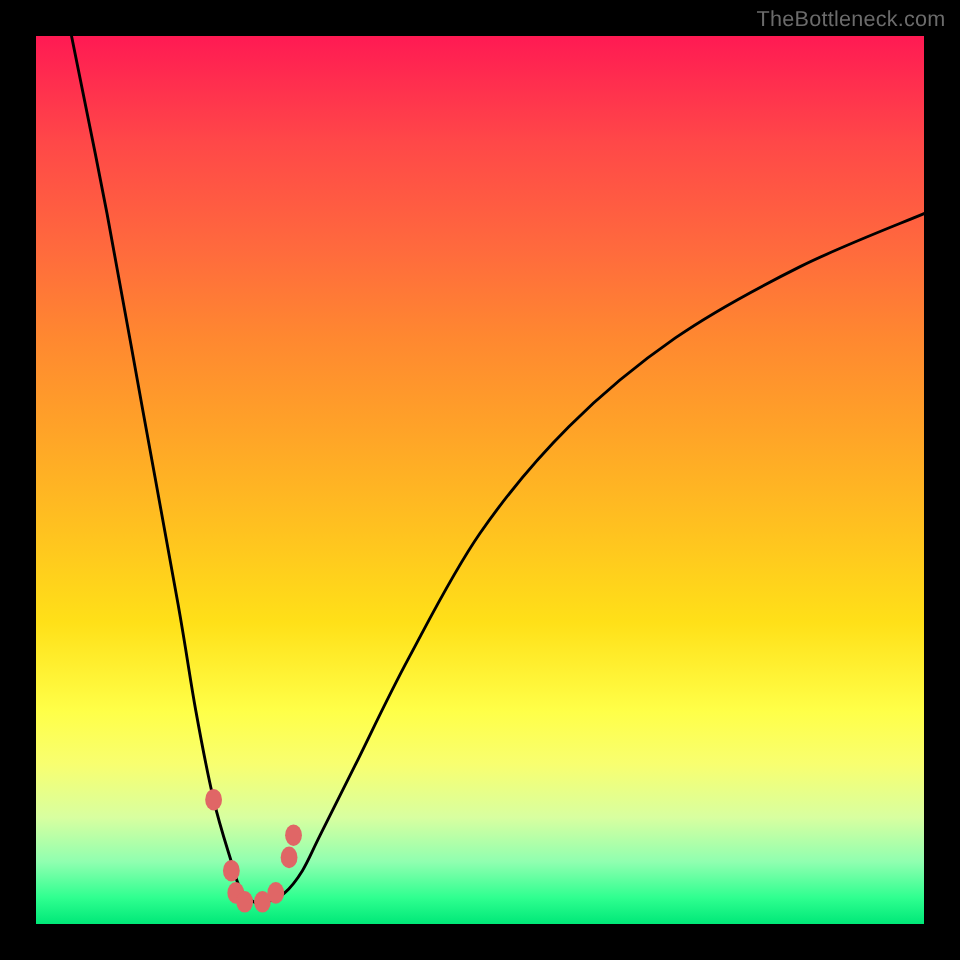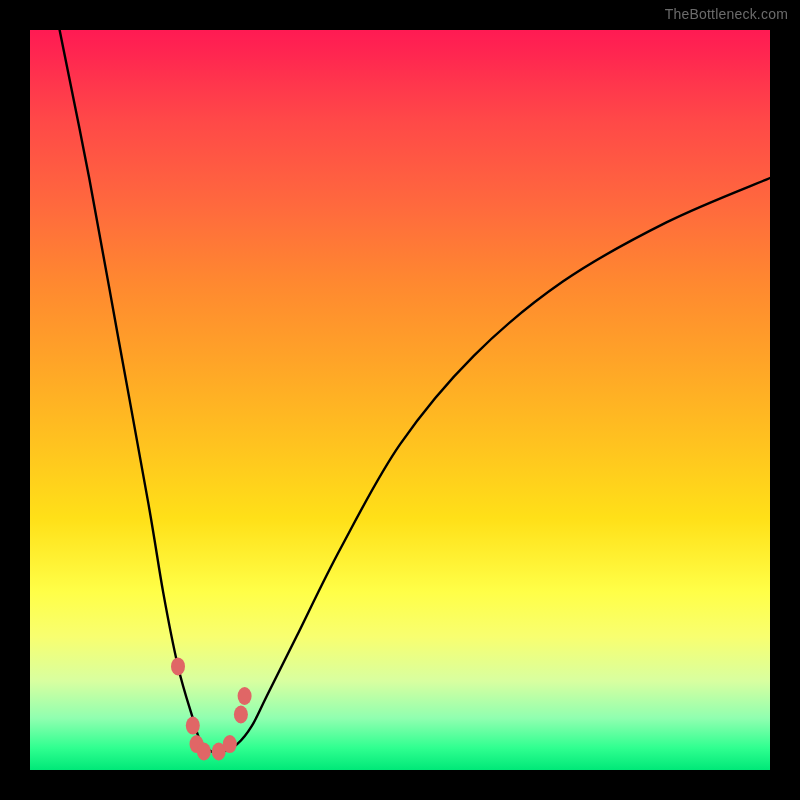--- a/index.html
+++ b/index.html
@@ -32,21 +32,21 @@
       #90ffb0 93%,
       #30ff90 97%,
       #00e878 100%
     );
   }
   .watermark {
     position: absolute;
     top: 6px;
     right: 12px;
     color: #6b6b6b;
-    font-size: 14px;
+    font-size: 18px;
     letter-spacing: 0.2px;
     user-select: none;
   }
   svg.curve {
     position: absolute;
     left: 0;
     top: 0;
     width: 740px;
     height: 740px;
   }

